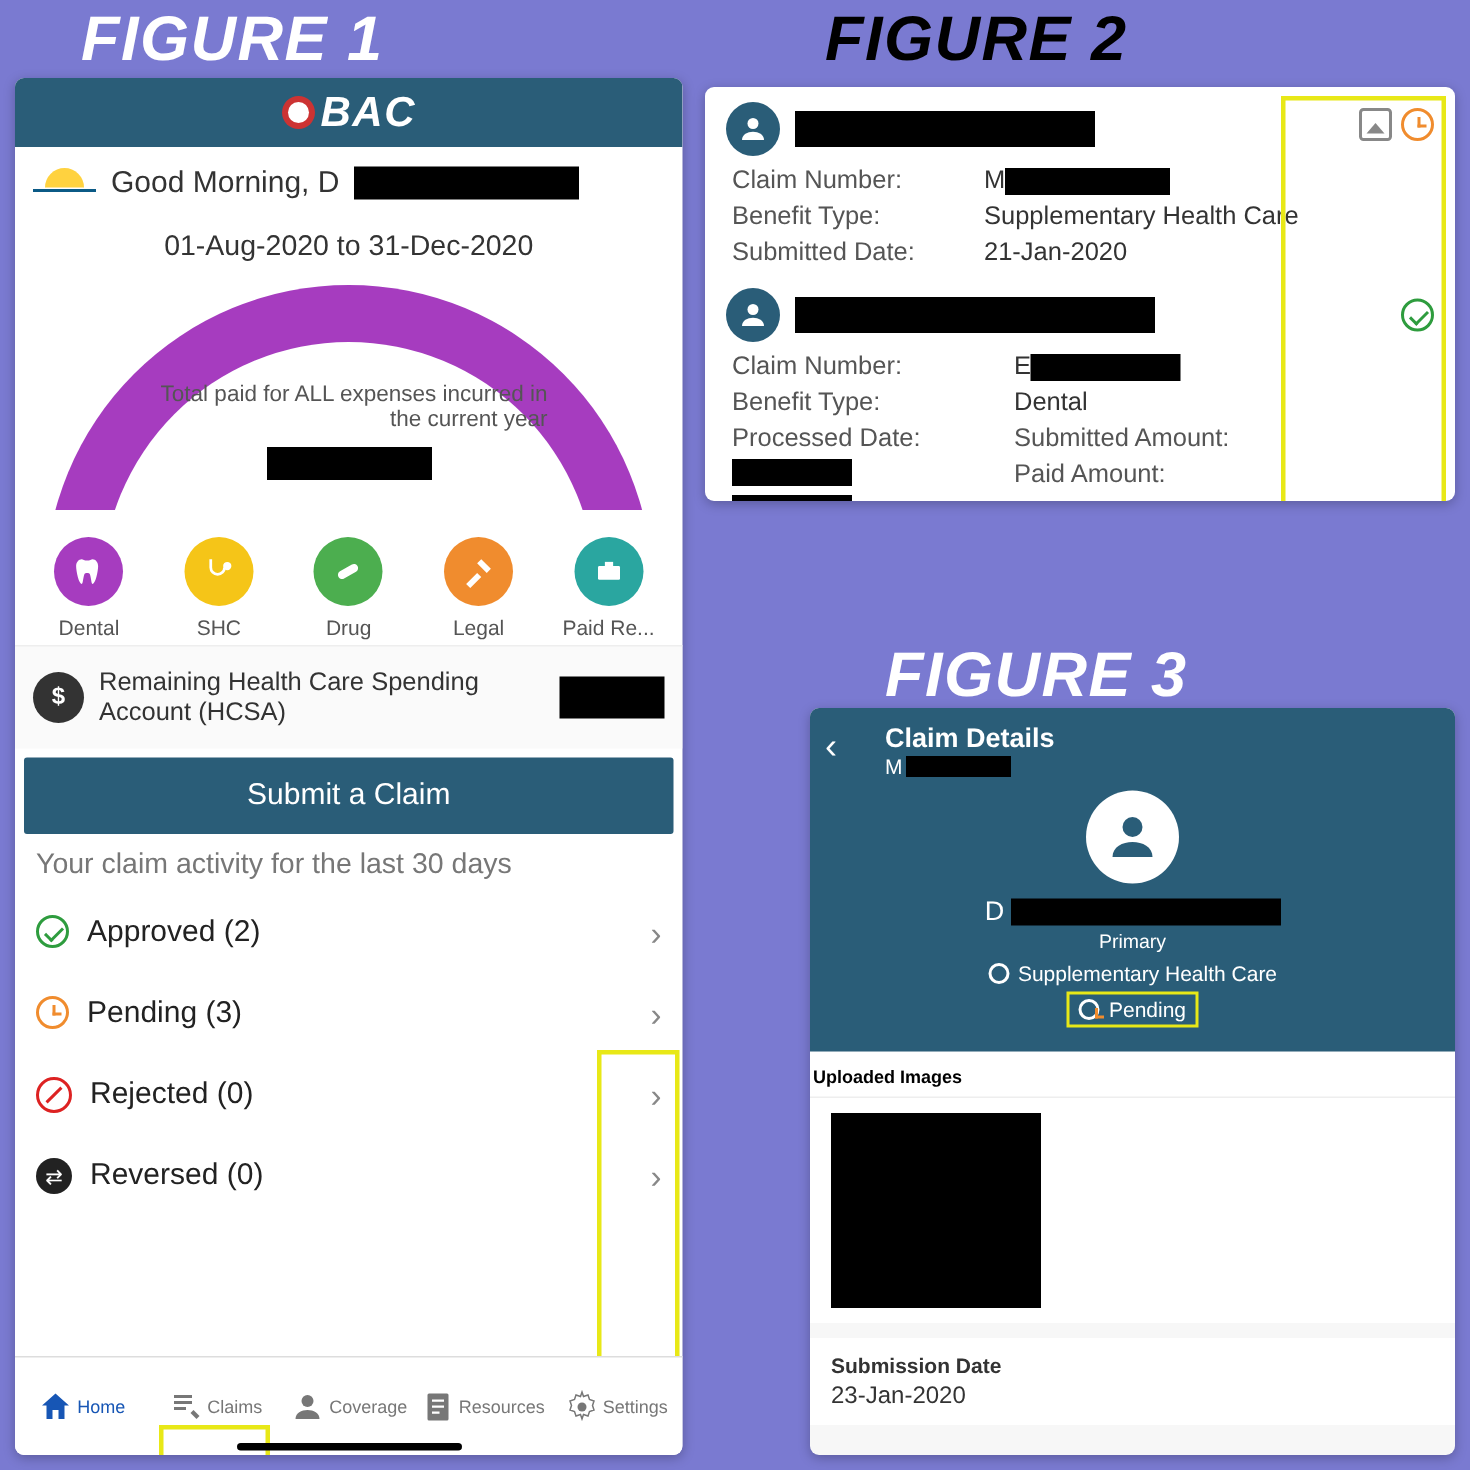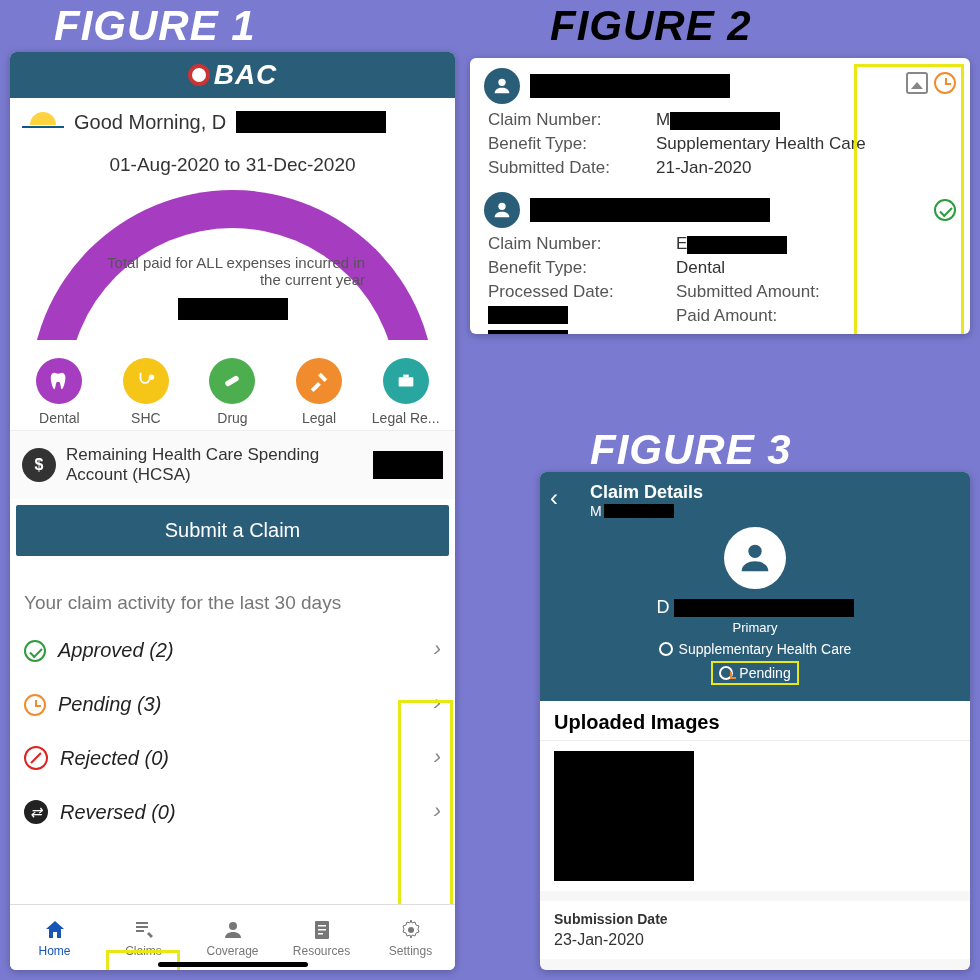--- a/index.html
+++ b/index.html
@@ -54,28 +54,28 @@
   .gear svg{width:22px;height:22px;}
   .g-purple{background:#a63cbf;}
   .g-yellow{background:#f5c518;}
   .g-green{background:#4cae4f;}
   .g-orange{background:#f08c2e;}
   .g-teal{background:#2aa6a0;}
   .hcsa-row{display:flex;align-items:center;gap:10px;padding:14px 12px;border-top:1px solid #eee;background:#fafafa;}
   .dollar-icon{width:34px;height:34px;border-radius:50%;background:#333;color:#fff;display:flex;align-items:center;justify-content:center;font-weight:700;}
   .hcsa-text{flex:1;font-size:17px;color:#333;}
   .hcsa-redact{width:70px;height:28px;background:#000;}
-  .submit-btn{background:#2a5d78;color:#fff;text-align:center;padding:14px;font-size:20px;margin:6px 6px 28px;border-radius:2px;}
+  .submit-btn{background:#2a5d78;color:#fff;text-align:center;padding:14px;font-size:20px;margin:6px 6px 2px;border-radius:2px;}
   .activity-header{font-size:19px;color:#777;padding:8px 14px;}
-  .activity-row{display:flex;align-items:flex-end;padding:14px 14px;gap:12px;font-size:20px;color:#222;font-style:italic;}
+  .activity-row{display:flex;align-items:flex-start;padding:14px 14px;gap:12px;font-size:20px;color:#222;}
   .chev{margin-left:auto;color:#888;font-size:22px;}
   .yellow-box{position:absolute;border:3px solid #e8e817;pointer-events:none;}
   .f1-yellow1{left:388px;top:648px;width:55px;height:240px;}
   .tabbar{position:absolute;left:0;right:0;bottom:0;height:66px;display:flex;border-top:1px solid #ddd;background:#fff;}
-  .tab{flex:1;display:flex;flex-direction:column;align-items:center;justify-content:center;gap:2px;font-size:12px;color:#777;}
+  .tab{flex:1;display:flex;flex-direction:row;align-items:center;justify-content:center;gap:2px;font-size:12px;color:#777;}
   .tab.active{color:#1756b5;}
   .tab svg{width:24px;height:24px;}
   .f1-yellow2{left:96px;top:898px;width:74px;height:62px;}
   .home-indicator{position:absolute;bottom:3px;left:50%;transform:translateX(-50%);width:150px;height:5px;background:#000;border-radius:4px;}
 
   
   .f2{left:470px;top:58px;width:500px;height:276px;padding:10px 14px;}
   .f2-row{display:flex;gap:10px;align-items:flex-start;margin-bottom:6px;}
   .person-icon{width:36px;height:36px;border-radius:50%;background:#2a5d78;display:flex;align-items:center;justify-content:center;}
   .person-icon svg{width:22px;height:22px;fill:#fff;}
@@ -98,21 +98,21 @@
   .f3-title{align-self:flex-start;margin-left:36px;font-size:18px;font-weight:600;}
   .f3-sub{align-self:flex-start;margin-left:36px;font-size:14px;display:flex;align-items:center;gap:2px;}
   .avatar{width:62px;height:62px;border-radius:50%;background:#fff;margin-top:8px;display:flex;align-items:center;justify-content:center;}
   .avatar svg{width:40px;height:40px;fill:#2a5d78;}
   .f3-name{margin-top:8px;font-size:18px;display:flex;align-items:center;gap:4px;}
   .f3-role{font-size:13px;margin-top:2px;}
   .f3-benefit{display:flex;align-items:center;gap:6px;font-size:14px;margin-top:6px;}
   .ring{width:14px;height:14px;border:2px solid #fff;border-radius:50%;}
   .f3-status{display:flex;align-items:center;gap:6px;font-size:14px;margin-top:4px;padding:2px 6px;}
   .f3-yellow{border:2px solid #e8e817;}
-  .f3-section-title{font-size:20px;font-weight:600;padding:10px 14px 6px;background:#fff;border-bottom:1px solid #eee;}
+  .f3-section-title{font-size:12px;font-weight:600;padding:10px 2px 6px;background:#fff;border-bottom:1px solid #eee;}
   .f3-images{padding:10px 14px;background:#fff;}
   .f3-imgblock{width:140px;height:130px;background:#000;}
   .f3-subm{background:#fff;margin-top:10px;padding:10px 14px;}
   .f3-subm .lab{font-size:14px;font-weight:700;color:#333;}
   .f3-subm .val{font-size:16px;color:#333;margin-top:4px;}
 
   .reject-icon{width:24px;height:24px;border:2px solid #d22;border-radius:50%;position:relative;}
   .reject-icon::after{content:"";position:absolute;left:3px;top:9px;width:14px;height:2px;background:#d22;transform:rotate(-45deg);}
   .reverse-icon{width:24px;height:24px;border-radius:50%;background:#222;color:#fff;display:flex;align-items:center;justify-content:center;font-size:14px;}
 </style>
@@ -177,21 +177,21 @@
         </div>
       <span>Legal</span>
     </div>
     <div class="cat">
       <div class="gear g-teal">
           <svg viewBox="0 0 24 24" fill="#fff">
             <rect x="4" y="8" width="16" height="10" rx="1"></rect>
             <rect x="9" y="5" width="6" height="3"></rect>
           </svg>
         </div>
-      <span>Legal Re...</span>
+      <span>Paid Re...</span>
     </div>
   </div>
   <div class="hcsa-row">
     <div class="dollar-icon">$</div>
     <div class="hcsa-text">Remaining Health Care Spending Account (HCSA)</div>
     <div class="hcsa-redact"></div>
   </div>
   <div class="submit-btn">Submit a Claim</div>
   <div class="activity-header">Your claim activity for the last 30 days</div>
 

